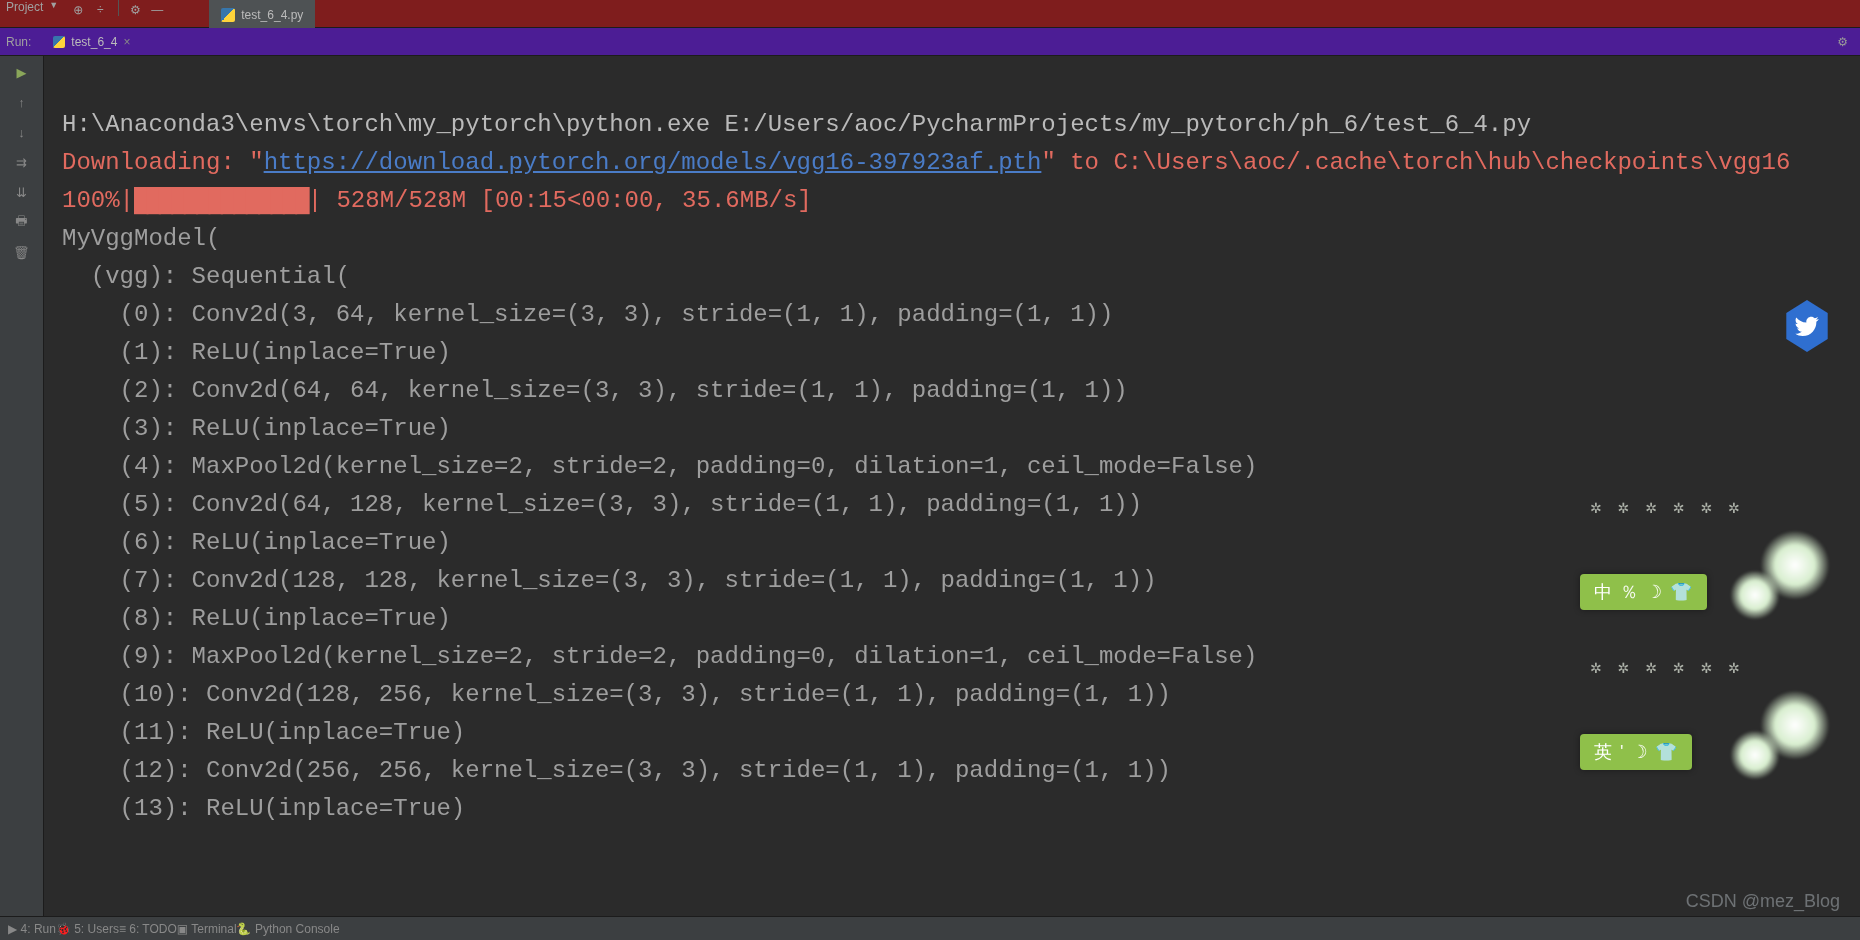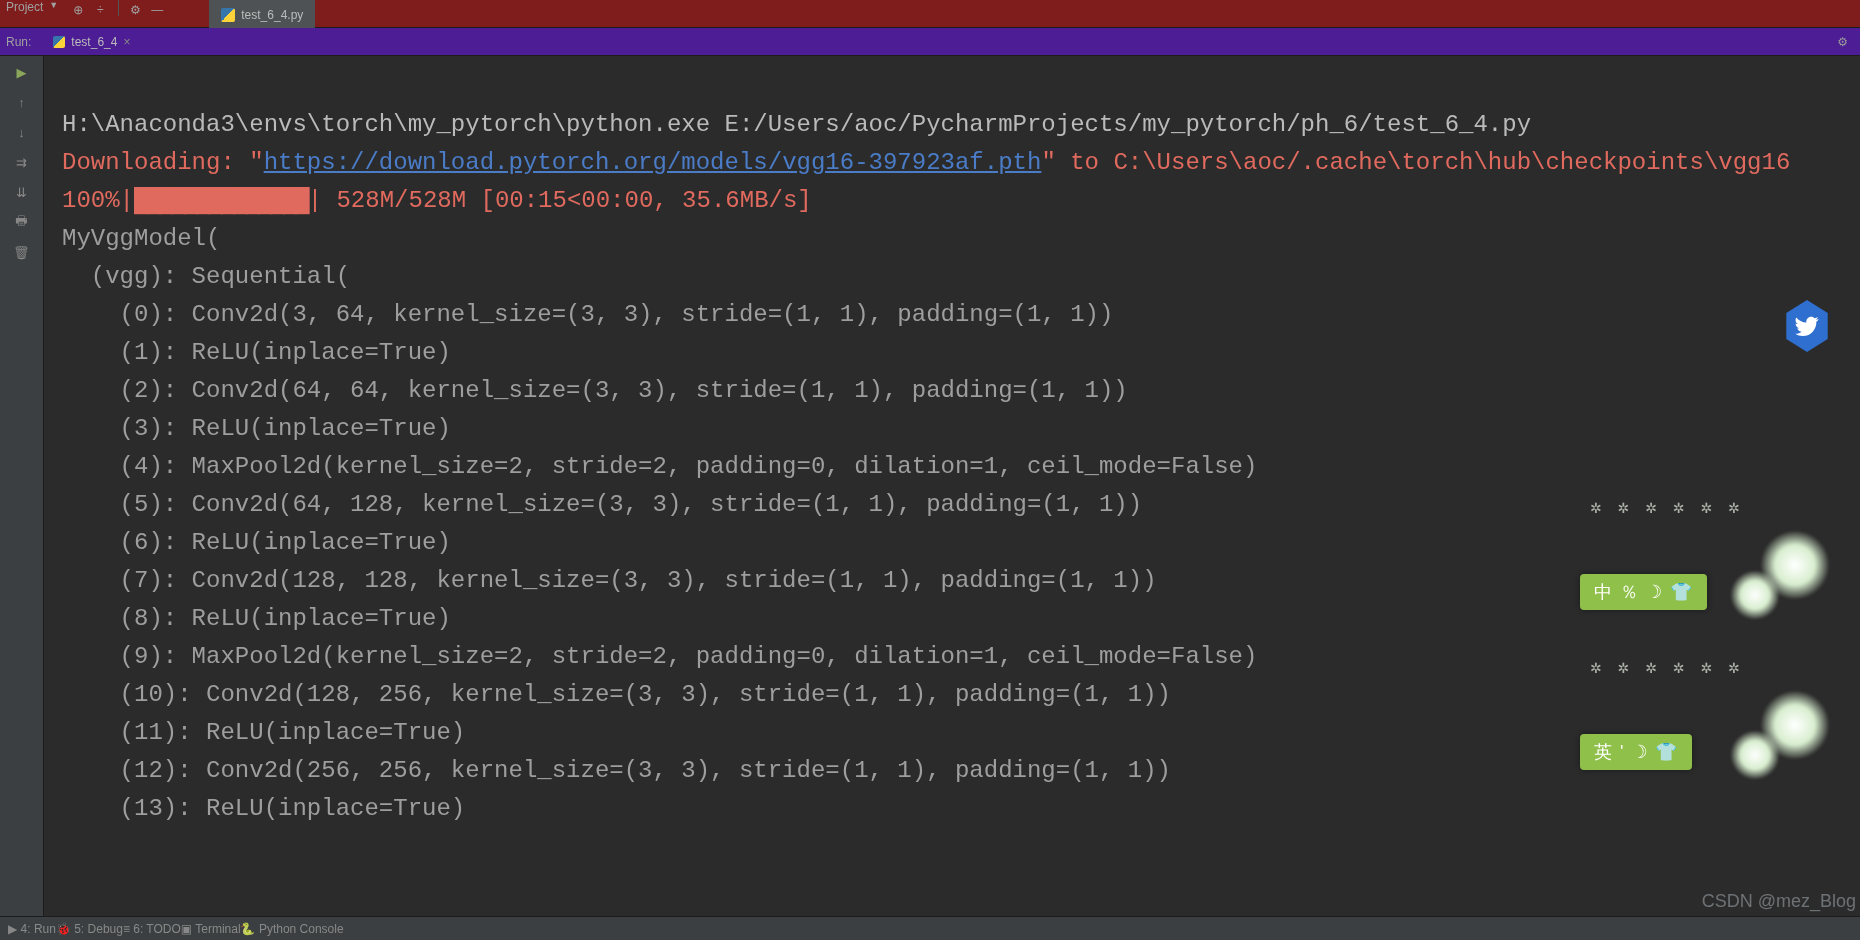--- a/index.html
+++ b/index.html
@@ -174,21 +174,21 @@
   .bird-badge {
     position:absolute; right:30px; top:300px;
     width:46px; height:52px;
     background:#2f6fd0;
     clip-path: polygon(50% 0%, 95% 25%, 95% 75%, 50% 100%, 5% 75%, 5% 25%);
     display:flex; align-items:center; justify-content:center;
   }
   .bird-badge svg { width:28px; height:28px; fill:#fff; }
 
   .watermark {
-    position:absolute; right:4px; bottom:28px;
+    position:absolute; right:20px; bottom:28px;
     color:#9aa0a5; font-size:18px; opacity:.6;
     font-family:Arial,sans-serif;
   }
 </style>
 </head>
 <body>
 
 <div class="top-bar">
   <span class="proj-label">Project</span>
   <span class="tri">▼</span>
@@ -245,21 +245,21 @@
     (10): Conv2d(128, 256, kernel_size=(3, 3), stride=(1, 1), padding=(1, 1))
     (11): ReLU(inplace=True)
     (12): Conv2d(256, 256, kernel_size=(3, 3), stride=(1, 1), padding=(1, 1))
     (13): ReLU(inplace=True)</div>
   </div>
 </div>
 
 <div class="bottom-bar">
   <div class="bottom-left" id="bottom-items">
       <span>▶ 4: Run</span>
-      <span>🐞 5: Debug</span>
+      <span>🐞 5: Users</span>
       <span>≡ 6: TODO</span>
       <span>▣ Terminal</span>
       <span>🐍 Python Console</span>
     </div>
   <div></div>
 </div>
 
 <div class="bird-badge">
   <svg viewBox="0 0 24 24">
       <path d="M22 6c-.8.4-1.6.6-2.5.7.9-.5 1.6-1.4 1.9-2.4-.8.5-1.8.9-2.7 1.1C17.9 4.5 16.8 4 15.6 4c-2.3 0-4.2 1.9-4.2 4.2 0 .3 0 .6.1.9C7.9 8.9 4.8 7.2 2.8 4.7c-.4.6-.6 1.4-.6 2.1 0 1.5.7 2.8 1.9 3.5-.7 0-1.4-.2-1.9-.5v.1c0 2 1.4 3.7 3.3 4.1-.3.1-.7.1-1.1.1-.3 0-.5 0-.8-.1.5 1.7 2.1 2.9 4 2.9-1.5 1.1-3.3 1.8-5.3 1.8H2c1.8 1.2 4 1.9 6.3 1.9 7.5 0 11.7-6.3 11.7-11.7v-.5c.8-.6 1.5-1.3 2-2.2z"></path>

